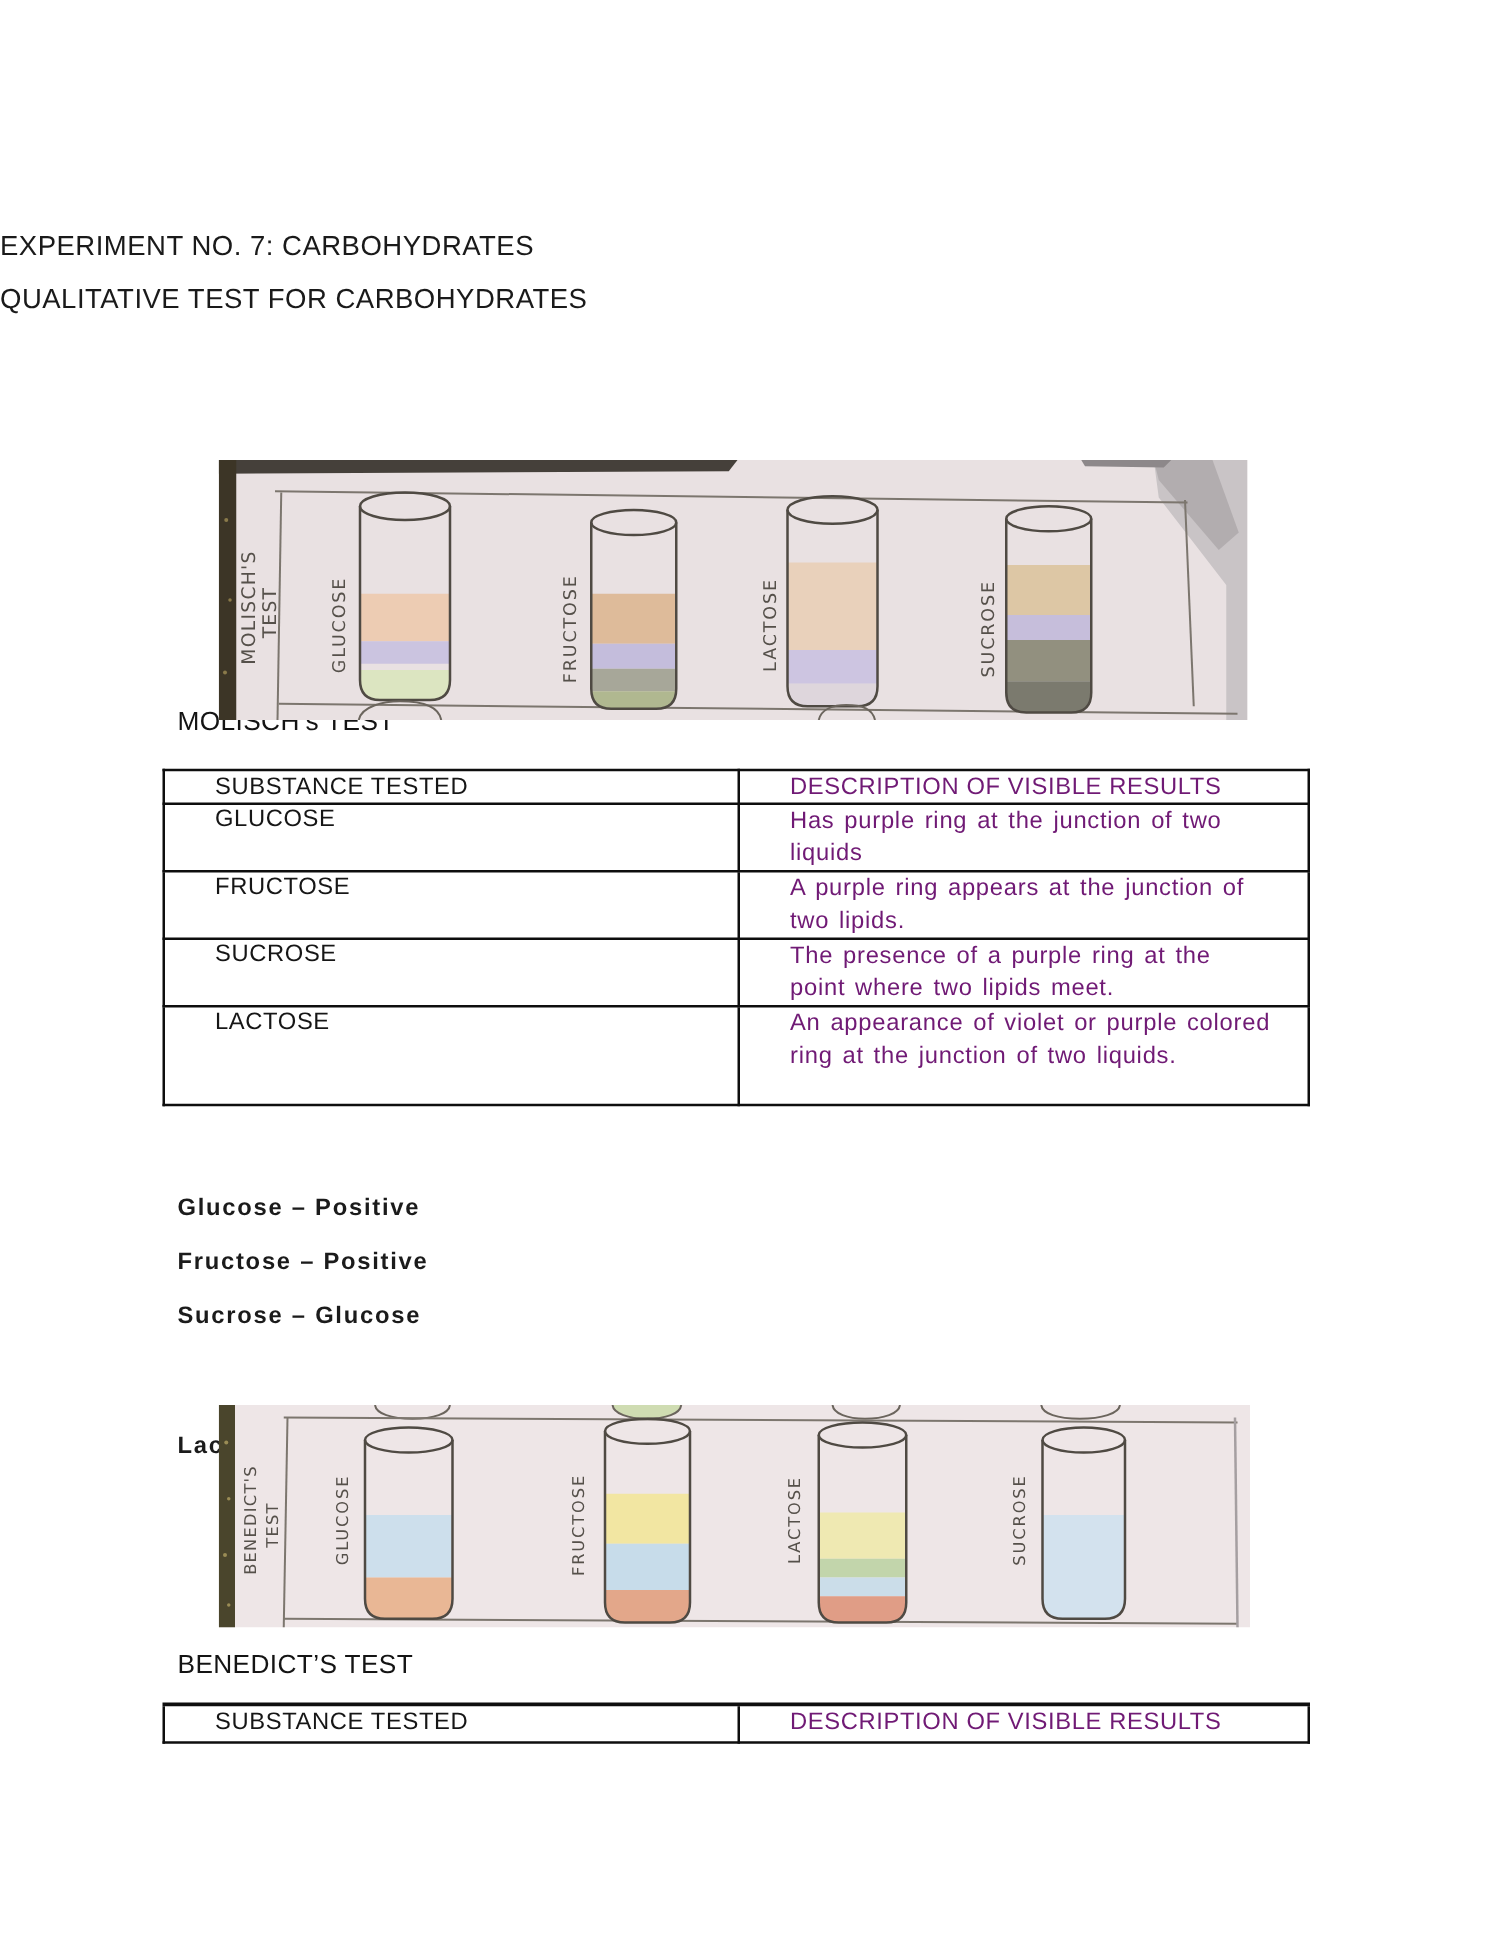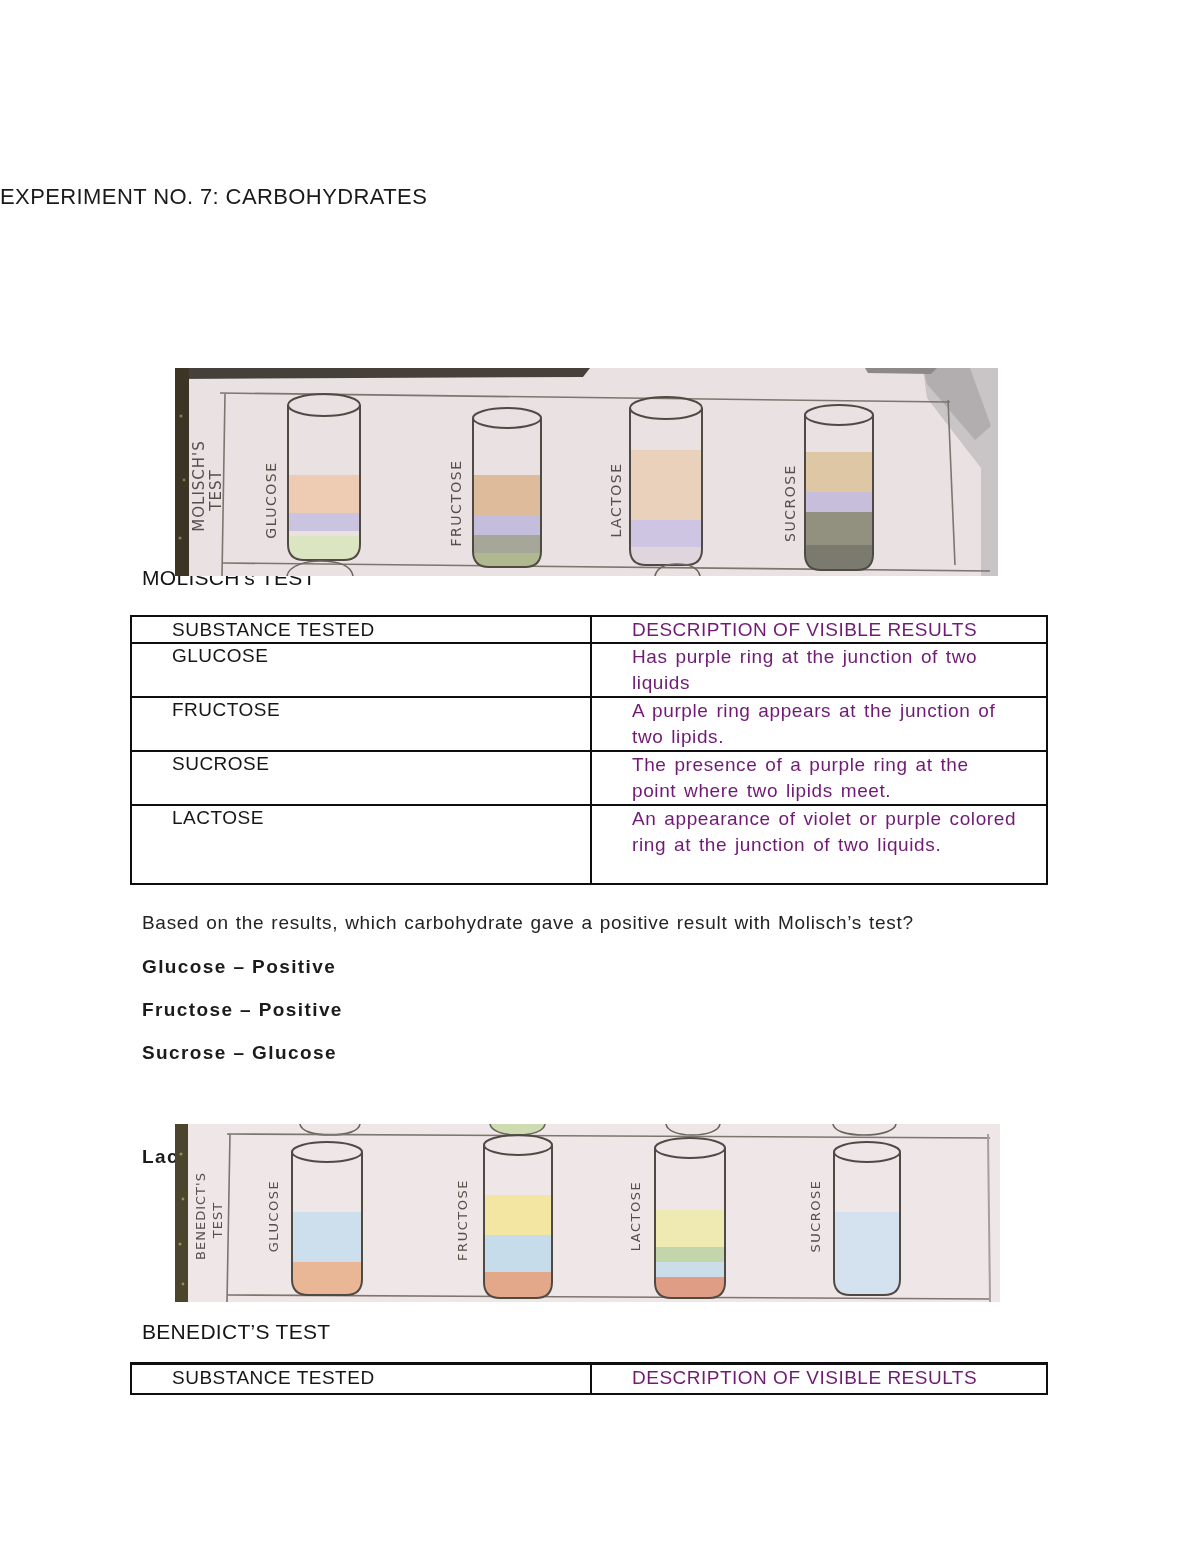--- a/index.html
+++ b/index.html
@@ -78,20 +78,21 @@
   #answer1{top:999px;}
   #answer2{top:1042px;}
   #answer3{top:1146px;text-align:right;}
 </style>
 </head>
 <body>
 
 <div class="page">
 
   <p id="title1" class="title-line">EXPERIMENT NO. 7: CARBOHYDRATES</p>
+  <p id="title2" class="title-line">QUALITATIVE TEST FOR CARBOHYDRATES</p>
 
   <p id="molisch-heading" class="section-heading">MOLISCH’s TEST</p>
 
   <div id="photo-molisch" class="photo">
     <svg width="823" height="208" viewBox="0 0 823 208">
       <defs>
         <clipPath id="m0">
             <path d="M113 37 L113 176 Q113 192 129 192 L169 192 Q185 192 185 176 L185 37 Z"></path>
           </clipPath>
         <clipPath id="m1">
@@ -199,21 +200,20 @@
       <td class="subst">SUCROSE</td>
       <td class="desc">The presence of a purple ring at the point where two lipids meet.</td>
     </tr>
     <tr class="r3">
       <td class="subst">LACTOSE</td>
       <td class="desc">An appearance of violet or purple colored ring at the junction of two liquids.</td>
     </tr>
   </tbody>
     </table>
 
-  <p class="question">Based on the results, which carbohydrate gave a positive result with Molisch’s test?</p>
 
   <p id="answer0" class="answer">Glucose – Positive</p>
   <p id="answer1" class="answer">Fructose – Positive</p>
   <p id="answer2" class="answer">Sucrose – Glucose</p>
   <p id="answer3" class="answer">Lactose – Positive</p>
 
   <div id="photo-benedict" class="photo">
     <svg width="825" height="178" viewBox="0 0 825 178">
       <defs>
         <clipPath id="b0">

